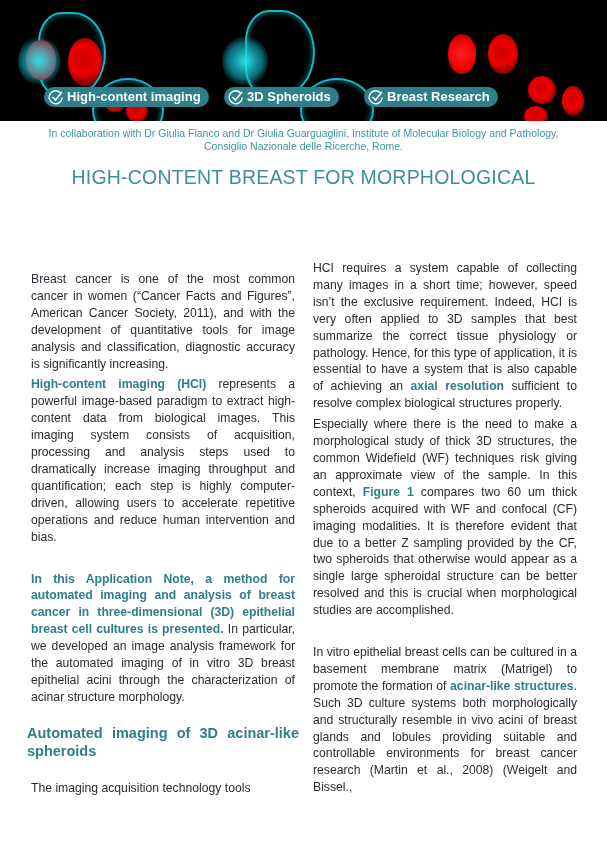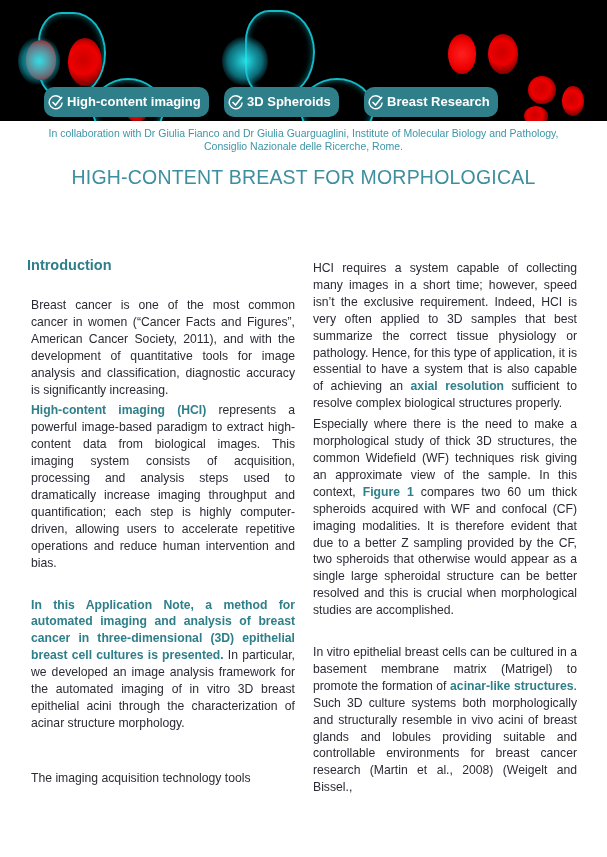--- a/index.html
+++ b/index.html
@@ -3,21 +3,21 @@
 <meta charset="utf-8">
 <style>
   html, body { margin:0; padding:0; background:#ffffff; }
   body { width:607px; height:857px; overflow:hidden; position:relative; font-family:"Liberation Sans", sans-serif; color:#2a2a2a; }
   .banner { position:absolute; left:0; top:0; width:607px; height:121px; background:#000; overflow:hidden; }
   .cell { position:absolute; border-radius:50%; }
   .cyan-ring { border:2px solid #12b9c6; box-shadow:0 0 6px rgba(20,200,210,0.6) inset; }
   .red-nuc { background:radial-gradient(circle at 45% 45%, #c00 0%, #e00 45%, #900 70%, #600 100%); }
   .red-blob { background:radial-gradient(circle, #ff2020 0%, #ee0000 60%, #800 100%); }
   .cyan-blob { background:radial-gradient(circle, rgba(40,230,240,0.95) 0%, rgba(20,180,200,0.6) 50%, rgba(0,0,0,0) 75%); }
-  .badge { position:absolute; top:87px; height:30px; border-radius:10px; background:#2e7f8a; color:#fff; font-weight:bold; font-size:13px; line-height:20px; display:flex; align-items:center; padding:0 8px 0 4px; white-space:nowrap; }
+  .badge { position:absolute; top:87px; height:20px; border-radius:10px; background:#2e7f8a; color:#fff; font-weight:bold; font-size:13px; line-height:20px; display:flex; align-items:center; padding:0 8px 0 4px; white-space:nowrap; }
   .badge svg { width:16px; height:16px; margin-right:3px; }
   .collab { position:absolute; top:127px; left:40px; width:527px; text-align:center; font-size:10.5px; color:#3d95a6; line-height:13px; }
   .title { position:absolute; top:165px; left:20px; width:567px; text-align:center; font-size:19.5px; color:#3d8f9f; line-height:24px; letter-spacing:0.2px; }
   .col { position:absolute; top:248px; width:272px; font-size:12.2px; line-height:16.9px; text-align:justify; color:#2b2b35; }
   .col.left { left:27px; }
   .col.right { left:309px; }
   .h2 { font-weight:bold; color:#2e7f8a; font-size:14.5px; line-height:18px; margin:0; }
   .hl { font-weight:bold; color:#2e7f8a; }
   p { margin:4px; }
   .gap { height:17px; }
@@ -68,27 +68,27 @@
   </div>
 </div>
 
 <div class="collab">In collaboration with Dr Giulia Fianco and Dr Giulia Guarguaglini, Institute of Molecular Biology and Pathology, Consiglio Nazionale delle Ricerche, Rome.</div>
 
 <div class="title">
   <div>HIGH-CONTENT BREAST FOR MORPHOLOGICAL</div>
 </div>
 
 <div class="col left">
-  <h2 class="h2" style="margin-top:8px;">Introduction</h2>
   <div class="gap" style="height:19px;"></div>
   <p>Breast cancer is one of the most common cancer in women (“Cancer Facts and Figures”, American Cancer Society, 2011), and with the development of quantitative tools for image analysis and classification, diagnostic accuracy is significantly increasing.</p>
   <p><span class="hl">High-content imaging (HCI)</span><span> represents a powerful image-based paradigm to extract high-content data from biological images. This imaging system consists of acquisition, processing and analysis steps used to dramatically increase imaging throughput and quantification; each step is highly computer-driven, allowing users to accelerate repetitive operations and reduce human intervention and bias.</span></p>
   <div class="gap"></div>
   <p><span class="hl">In this Application Note, a method for automated imaging and analysis of breast cancer in three-dimensional (3D) epithelial breast cell cultures is presented.</span><span> In particular, we developed an image analysis framework for the automated imaging of in vitro 3D breast epithelial acini through the characterization of acinar structure morphology.</span></p>
   <div class="gap" style="height:14px;"></div>
+  <h2 class="h2" style="text-align:justify;">Automated imaging of 3D acinar-like spheroids</h2>
   <div class="gap" style="height:16px;"></div>
   <p>The imaging acquisition technology tools</p>
 </div>
 
 <div class="col right" style="top:256px;">
   <p><span>HCI requires a system capable of collecting many images in a short time; however, speed isn’t the exclusive requirement. Indeed, HCI is very often applied to 3D samples that best summarize the correct tissue physiology or pathology. Hence, for this type of application, it is essential to have a system that is also capable of achieving an </span><span class="hl">axial resolution</span><span> sufficient to resolve complex biological structures properly.</span></p>
   <p><span>Especially where there is the need to make a morphological study of thick 3D structures, the common Widefield (WF) techniques risk giving an approximate view of the sample. In this context, </span><span class="hl">Figure 1</span><span> compares two 60 um thick spheroids acquired with WF and confocal (CF) imaging modalities. It is therefore evident that due to a better Z sampling provided by the CF, two spheroids that otherwise would appear as a single large spheroidal structure can be better resolved and this is crucial when morphological studies are accomplished.</span></p>
   <div class="gap"></div>
   <p><span>In vitro epithelial breast cells can be cultured in a basement membrane matrix (Matrigel) to promote the formation of </span><span class="hl">acinar-like structures</span><span>. Such 3D culture systems both morphologically and structurally resemble in vivo acini of breast glands and lobules providing suitable and controllable environments for breast cancer research (Martin et al., 2008) (Weigelt and Bissel.,</span></p>
 </div>

